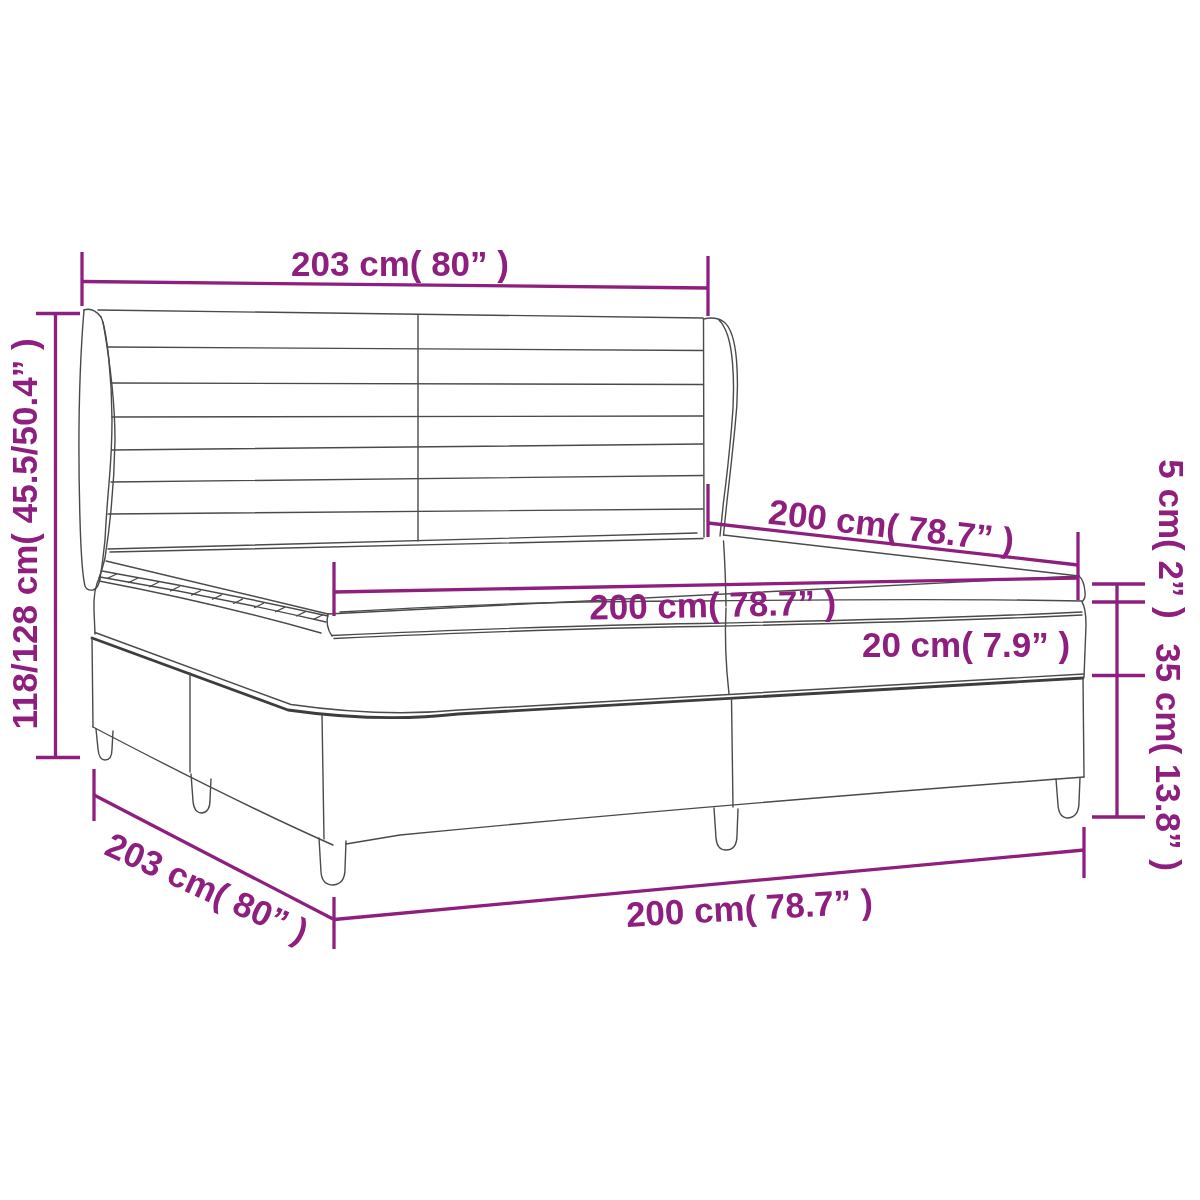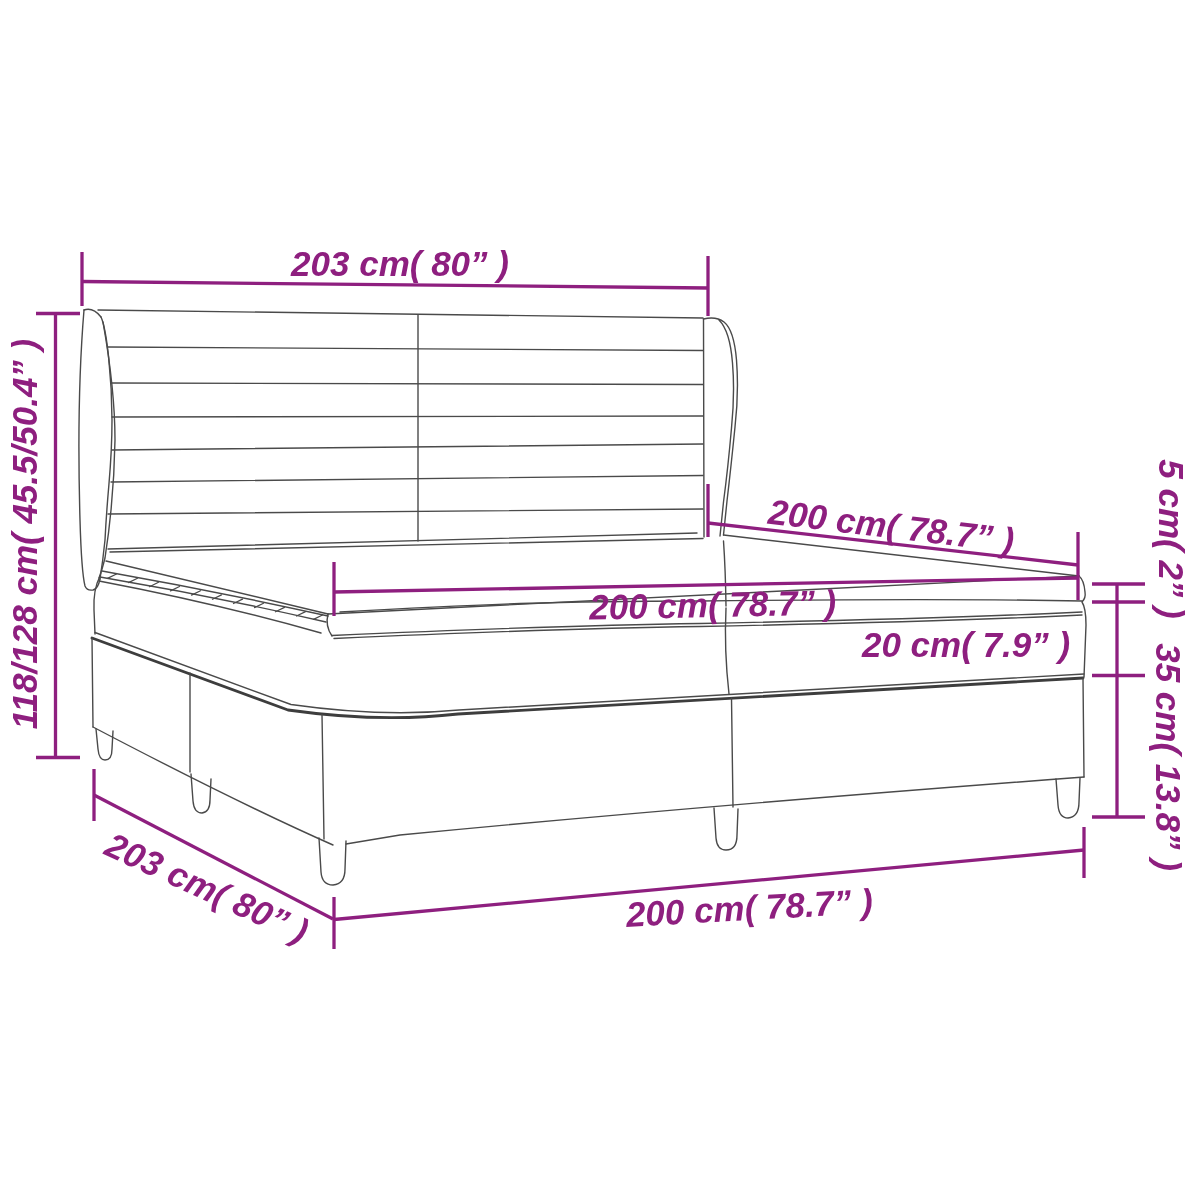--- a/index.html
+++ b/index.html
@@ -1,16 +1,16 @@
 <!DOCTYPE html>
 <html><head>
 <meta charset="utf-8">
 <style>
   html,body{margin:0;padding:0;background:#ffffff;}
-  .wrap{width:1096px;height:1200px;position:relative;background:#a16207;font-style:italic;}
+  .wrap{width:1096px;height:1200px;position:relative;background:#a16207;}
   text{font-family:"Liberation Sans", sans-serif;font-weight:bold;fill:#8E1F7F;}
 </style>
 </head>
 <body>
 <div class="wrap">
 <svg width="1200" height="1200" viewBox="0 0 1200 1200" xmlns="http://www.w3.org/2000/svg">
 
   <rect x="0" y="0" width="1200" height="1200" fill="#ffffff"></rect>
 
   <g fill="none" stroke="#4a4a4a" stroke-width="1.4" stroke-linecap="round" stroke-linejoin="round">

